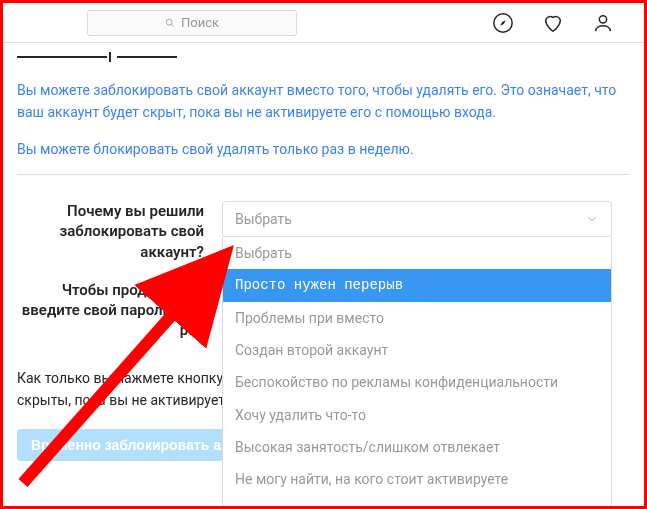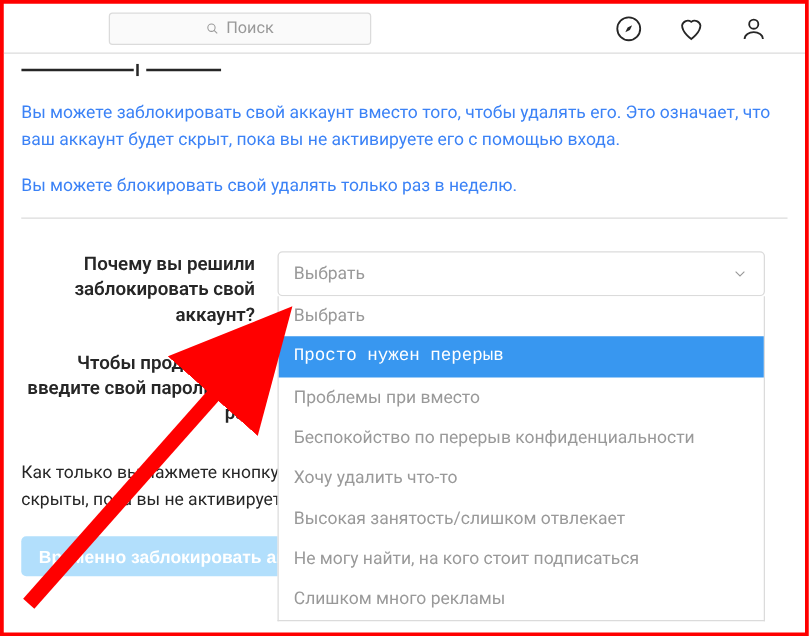--- a/index.html
+++ b/index.html
@@ -202,24 +202,25 @@
         <div class="select-box">
           <span>Выбрать</span>
           <svg viewBox="0 0 24 24">
               <polyline points="6 9 12 15 18 9"></polyline>
             </svg>
         </div>
         <div class="dropdown" id="dropdown-list">
             <div class="dropdown-item">Выбрать</div>
             <div class="dropdown-item highlight">Просто нужен перерыв</div>
             <div class="dropdown-item">Проблемы при вместо</div>
-            <div class="dropdown-item">Беспокойство по перерыв конфиденциальности</div>
+            <div class="dropdown-item">Создан второй аккаунт</div>
+            <div class="dropdown-item">Беспокойство по рекламы конфиденциальности</div>
             <div class="dropdown-item">Хочу удалить что-то</div>
             <div class="dropdown-item">Высокая занятость/слишком отвлекает</div>
-            <div class="dropdown-item">Не могу найти, на кого стоит подписаться</div>
+            <div class="dropdown-item">Не могу найти, на кого стоит активируете</div>
             <div class="dropdown-item">Слишком много рекламы</div>
           </div>
       </div>
     </div>
 
     <div class="form-row">
       <div class="label">Чтобы продолжить, введите свой пароль еще раз</div>
       <div class="field"></div>
     </div>
 

